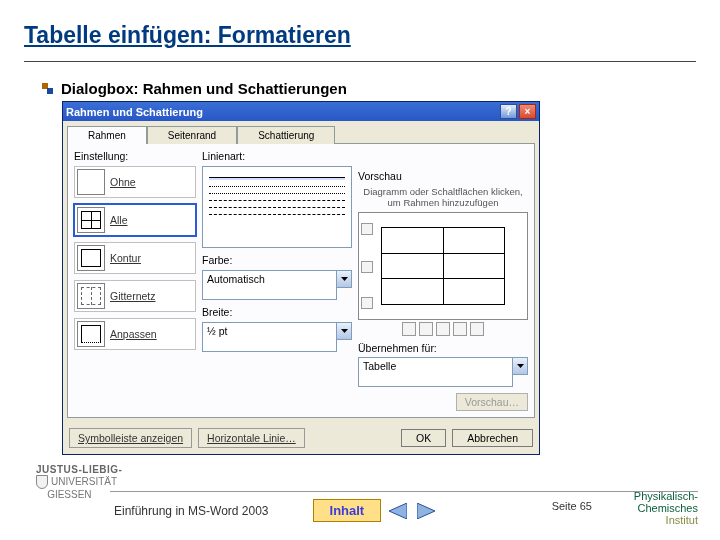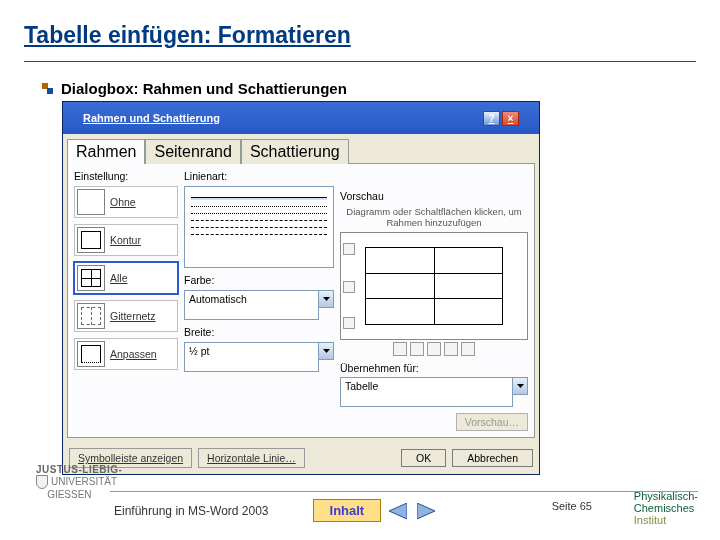--- a/index.html
+++ b/index.html
@@ -6,29 +6,29 @@
   body { width: 720px; height: 540px; font-family: Arial, sans-serif; background: #fff; position: relative; }
   .slide { padding: 22px 24px 0 24px; }
   .title { color: #003a80; font-size: 23px; font-weight: bold; margin-bottom: 12px; text-decoration: underline; }
   .hr { border-top: 1px solid #444; margin-bottom: 18px; }
   .bullet-row { display: flex; align-items: center; margin-left: 18px; margin-bottom: 4px; }
   .bullet-icon { width: 11px; height: 11px; position: relative; margin-right: 8px; }
   .bullet-icon::before { content:""; position:absolute; width:6px; height:6px; background:#b06600; left:0; top:0; }
   .bullet-icon::after { content:""; position:absolute; width:6px; height:6px; background:#1a4a9c; left:5px; top:5px; }
   .bullet-text { font-size: 15px; font-weight: bold; color: #000; }
   .dialog { width: 478px; margin-left: 38px; border: 1px solid #0a246a; font-size: 10.5px; font-family: Tahoma, sans-serif; background:#ece9d8; }
-  .titlebar { height: 32px; background: linear-gradient(#3b6ed5,#2757c6); color: #fff; display: flex; align-items: center; padding: 0 20px; text-decoration: underline; }
+  .titlebar { height: 19px; background: linear-gradient(#3b6ed5,#2757c6); color: #fff; display: flex; align-items: center; padding: 0 3px; }
   .titlebar-text { flex: 1; font-weight: bold; font-size: 11px; }
   .tb-btn { width: 17px; height: 15px; background: linear-gradient(#e6eefc,#6f98d8); border:1px solid #2a4e9c; color:#fff; font-size:10px; display:flex; align-items:center; justify-content:center; margin-left:2px; font-weight:bold; }
   .tb-btn.close { background: linear-gradient(#f08a7a,#d94a2c); border-color:#a02a10; }
   .tabs { display: flex; padding: 4px 4px 0 4px; gap: 0; }
-  .tab { padding: 3px 8px; border:1px solid #919b9c; border-bottom:none; background:#ece9d8; position:relative; top:1px; font-size:16px; }
+  .tab { padding: 3px 20px; border:1px solid #919b9c; border-bottom:none; background:#ece9d8; position:relative; top:1px; font-size:10px; }
   .tab.active { background:#fcfcfe; z-index:2; }
   .tab-body { border:1px solid #919b9c; margin:0 4px 6px 4px; background:#fcfcfe; display:flex; padding:6px; gap:6px; }
-  .col-settings { width: 104px; }
+  .col-settings { width: 122px; }
   .col-linestyle { width: 150px; }
   .col-preview { flex:1;margin-top:20px; }
   .section-label { font-size:10.5px; margin-bottom:4px; }
   .setting-row { display:flex; align-items:center; border:1px solid #c0c0c0; background:#fff; margin-bottom:6px; padding:2px; gap:5px; height:32px; }
   .setting-row.sel { border:1px solid #2a5bd7; outline:1px solid #2a5bd7; }
   .set-icon { width:28px; height:26px; border:1px solid #808080; position:relative; background:#fff; }
   .ic-none {}
   .ic-box::after { content:""; position:absolute; inset:3px; border:1px solid #000; }
   .ic-all::before { content:""; position:absolute; inset:3px; border:1px solid #000; }
   .ic-all::after { content:""; position:absolute; left:50%; top:3px; bottom:3px; border-left:1px solid #000; }
@@ -63,21 +63,21 @@
   .link-btn { border:1px solid #999; background:#ece9d8; padding:3px 8px; font-size:10.5px; text-decoration:underline; color:#333; }
   .spacer { flex:1; }
   .dlg-btn { border:1px solid #7a7a7a; background:#ece9d8; padding:2px 14px; font-size:10.5px; }
   .footer { position:absolute; left:0; right:0; bottom:18px; display:flex; align-items:center; padding:0 22px; font-size:12px; }
   .left-brand { position:absolute; left:36px; bottom:40px; font-size:10px; color:#777; line-height:1.1; }
   .left-brand b { color:#666; letter-spacing:0.5px; }
   .footer-text { margin-left:92px; font-size:12px; color:#333; }
   .inhalt-btn { margin-left:44px; background:#ffe089; border:1px solid #b07f00; padding:3px 16px; color:#3b3bdc; font-weight:bold; font-size:13px; }
   .nav-arrow { width:22px; height:20px; display:flex; align-items:center; justify-content:center; margin-left:6px; }
   .nav-arrow svg { width:18px; height:16px; }
-  .right-brand { position:absolute; right:22px; bottom:14px; font-size:11px; color:#0a5e3a; line-height:1.1; text-align:left; }
+  .right-brand { position:absolute; right:22px; bottom:14px; font-size:11px; color:#0a5e3a; line-height:1.1; text-align:right; }
   .right-brand .line2 { color:#0a5e3a; }
   .right-brand .line3 { color:#8a8a44; }
   .page-num { position:absolute; right:128px; bottom:28px; font-size:11px; color:#333; }
   .foot-rule { position:absolute; left:110px; right:22px; bottom:48px; border-top:1px solid #999; }
   .brand-crest { display:inline-block; width:12px; height:14px; border:1px solid #888; border-radius:0 0 6px 6px; vertical-align:middle; margin-right:3px; background:#f2f2f2; }
 </style>
 </head>
 <body>
 
 <div class="slide">
@@ -102,29 +102,29 @@
       <div class="tab">Schattierung</div>
     </div>
 
     <div class="tab-body">
       <div class="col-settings">
         <div class="section-label">Einstellung:</div>
         <div class="setting-row">
           <div class="set-icon ic-none"></div>
           <div class="set-label">Ohne</div>
         </div>
-        <div class="setting-row">
-          <div class="set-icon ic-box"></div>
-          <div class="set-label">Kontur</div>
-        </div>
         <div class="setting-row sel">
           <div class="set-icon ic-all">
               <div class="hline"></div>
             </div>
           <div class="set-label">Alle</div>
+        </div>
+        <div class="setting-row">
+          <div class="set-icon ic-box"></div>
+          <div class="set-label">Kontur</div>
         </div>
         <div class="setting-row">
           <div class="set-icon ic-grid"></div>
           <div class="set-label">Gitternetz</div>
         </div>
         <div class="setting-row">
           <div class="set-icon ic-custom"></div>
           <div class="set-label">Anpassen</div>
         </div>
       </div>

